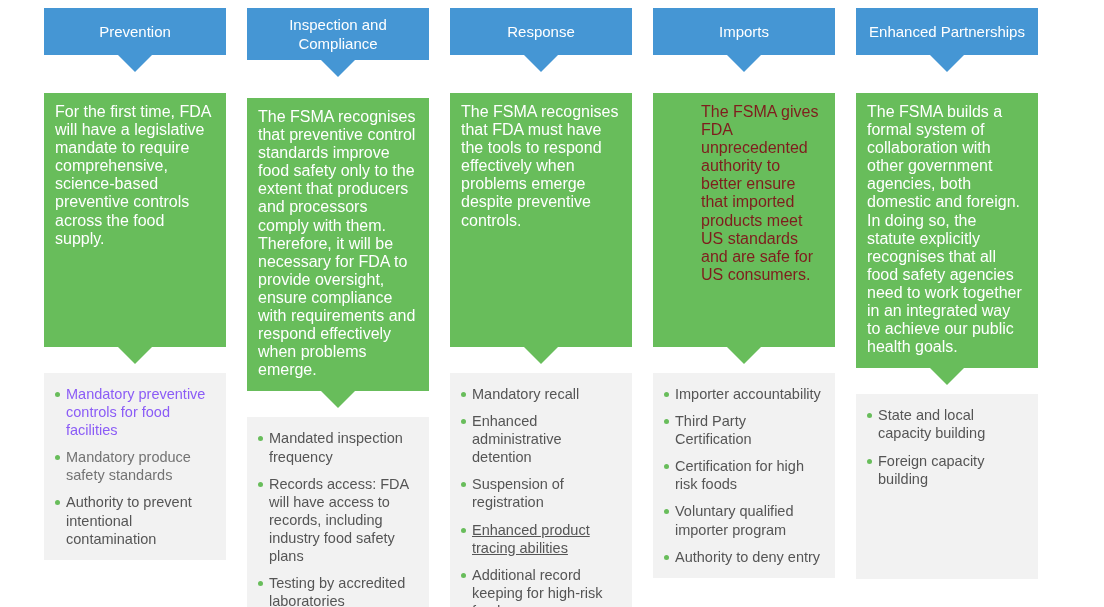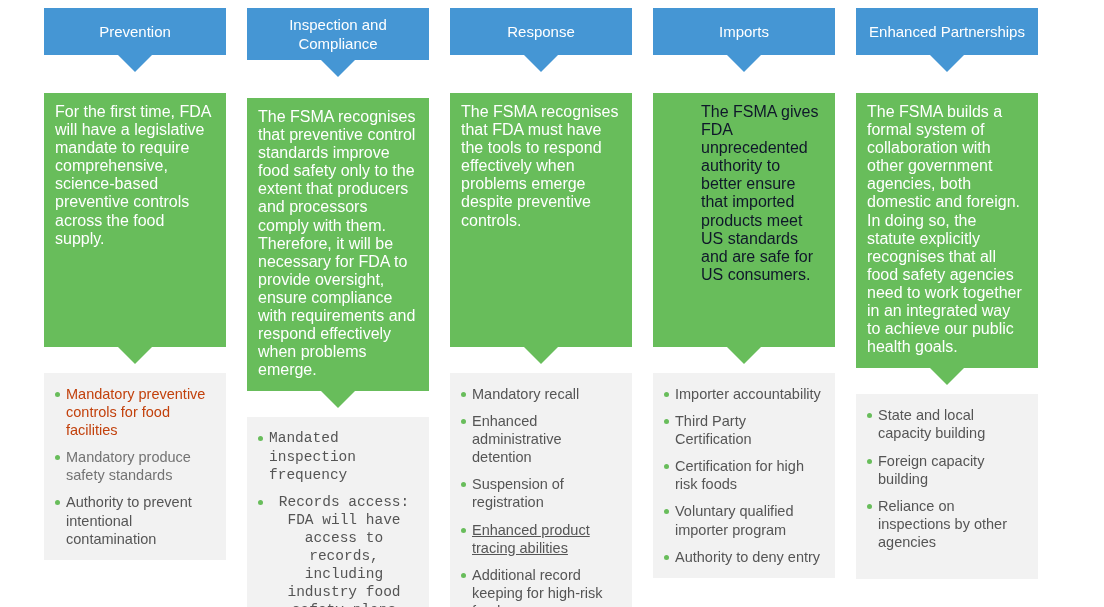--- a/index.html
+++ b/index.html
@@ -116,21 +116,21 @@
       <div class="header" style="background: rgb(69, 150, 212); color: rgb(255, 255, 255);">Prevention</div>
       <div class="header-arrow" style="border-top-color: rgb(69, 150, 212);"></div>
     </div>
     <div class="desc-wrap">
       <div class="desc" style="background: rgb(104, 189, 91); color: rgb(255, 255, 255);">For the first time, FDA will have a legislative mandate to require comprehensive, science-based preventive controls across the food supply.</div>
       <div class="desc-arrow" style="border-top-color: rgb(104, 189, 91);"></div>
     </div>
     <div class="list" style="background: rgb(242, 242, 242);">
       <div class="bullet">
         <span class="dot" style="background: rgb(104, 189, 91);"></span>
-        <span class="bullet-text" style="color: #c2410c;">Mandatory preventive controls for food facilities</span>
+        <span class="bullet-text" style="color: #8b5cf6;">Mandatory preventive controls for food facilities</span>
       </div>
       <div class="bullet">
         <span class="dot" style="background: rgb(104, 189, 91);"></span>
         <span class="bullet-text" style="color: #737373;">Mandatory produce safety standards</span>
       </div>
       <div class="bullet">
         <span class="dot" style="background: rgb(104, 189, 91);"></span>
         <span class="bullet-text" style="color: rgb(85, 85, 85);">Authority to prevent intentional contamination</span>
       </div>
     </div>
@@ -138,28 +138,28 @@
 
   <div class="column">
     <div class="header-wrap">
       <div class="header" style="background: rgb(69, 150, 212); color: rgb(255, 255, 255);">Inspection and Compliance</div>
       <div class="header-arrow" style="border-top-color: rgb(69, 150, 212);"></div>
     </div>
     <div class="desc-wrap">
       <div class="desc" style="background: rgb(104, 189, 91); color: rgb(255, 255, 255);">The FSMA recognises that preventive control standards improve food safety only to the extent that producers and processors comply with them. Therefore, it will be necessary for FDA to provide oversight, ensure compliance with requirements and respond effectively when problems emerge.</div>
       <div class="desc-arrow" style="border-top-color: rgb(104, 189, 91);"></div>
     </div>
-    <div class="list" style="background: rgb(242, 242, 242); font-family: Liberation Mono, monospace;">
+    <div class="list" style="background: rgb(242, 242, 242);">
       <div class="bullet">
         <span class="dot" style="background: rgb(104, 189, 91);"></span>
         <span class="bullet-text" style="color: rgb(85, 85, 85);">Mandated inspection frequency</span>
       </div>
       <div class="bullet">
         <span class="dot" style="background: rgb(104, 189, 91);"></span>
-        <span class="bullet-text" style="color: rgb(85, 85, 85); text-align: center;">Records access: FDA will have access to records, including industry food safety plans</span>
+        <span class="bullet-text" style="color: rgb(85, 85, 85);">Records access: FDA will have access to records, including industry food safety plans</span>
       </div>
       <div class="bullet">
         <span class="dot" style="background: rgb(104, 189, 91);"></span>
         <span class="bullet-text" style="color: rgb(85, 85, 85);">Testing by accredited laboratories</span>
       </div>
     </div>
   </div>
 
   <div class="column">
     <div class="header-wrap">
@@ -193,21 +193,21 @@
       </div>
     </div>
   </div>
 
   <div class="column">
     <div class="header-wrap">
       <div class="header" style="background: rgb(69, 150, 212); color: rgb(255, 255, 255);">Imports</div>
       <div class="header-arrow" style="border-top-color: rgb(69, 150, 212);"></div>
     </div>
     <div class="desc-wrap">
-      <div class="desc" style="background: rgb(104, 189, 91); color: #0f172a; padding-left: 48px;">The FSMA gives FDA unprecedented authority to better ensure that imported products meet US standards and are safe for US consumers.</div>
+      <div class="desc" style="background: rgb(104, 189, 91); color: #7f1d1d; padding-left: 48px;">The FSMA gives FDA unprecedented authority to better ensure that imported products meet US standards and are safe for US consumers.</div>
       <div class="desc-arrow" style="border-top-color: rgb(104, 189, 91);"></div>
     </div>
     <div class="list" style="background: rgb(242, 242, 242);">
       <div class="bullet">
         <span class="dot" style="background: rgb(104, 189, 91);"></span>
         <span class="bullet-text" style="color: rgb(85, 85, 85);">Importer accountability</span>
       </div>
       <div class="bullet">
         <span class="dot" style="background: rgb(104, 189, 91);"></span>
         <span class="bullet-text" style="color: rgb(85, 85, 85);">Third Party Certification</span>
@@ -238,20 +238,16 @@
     </div>
     <div class="list" style="background: rgb(242, 242, 242);">
       <div class="bullet">
         <span class="dot" style="background: rgb(104, 189, 91);"></span>
         <span class="bullet-text" style="color: rgb(85, 85, 85);">State and local capacity building</span>
       </div>
       <div class="bullet">
         <span class="dot" style="background: rgb(104, 189, 91);"></span>
         <span class="bullet-text" style="color: rgb(85, 85, 85);">Foreign capacity building</span>
       </div>
-      <div class="bullet">
-        <span class="dot" style="background: rgb(104, 189, 91);"></span>
-        <span class="bullet-text" style="color: rgb(85, 85, 85);">Reliance on inspections by other agencies</span>
-      </div>
     </div>
   </div>
 
 </div>
 
 </body></html>

